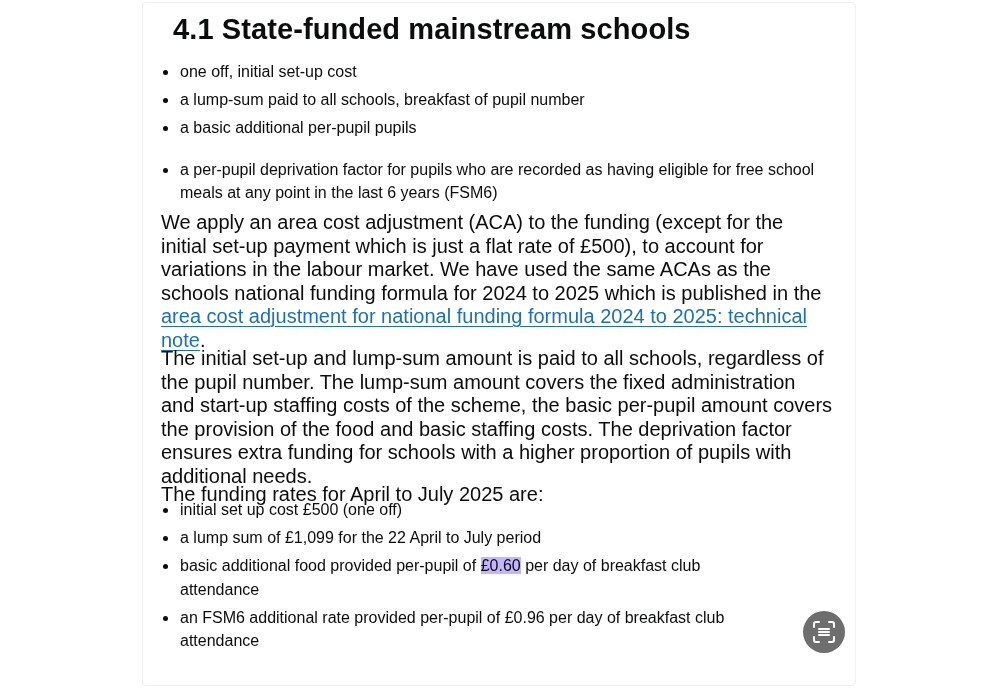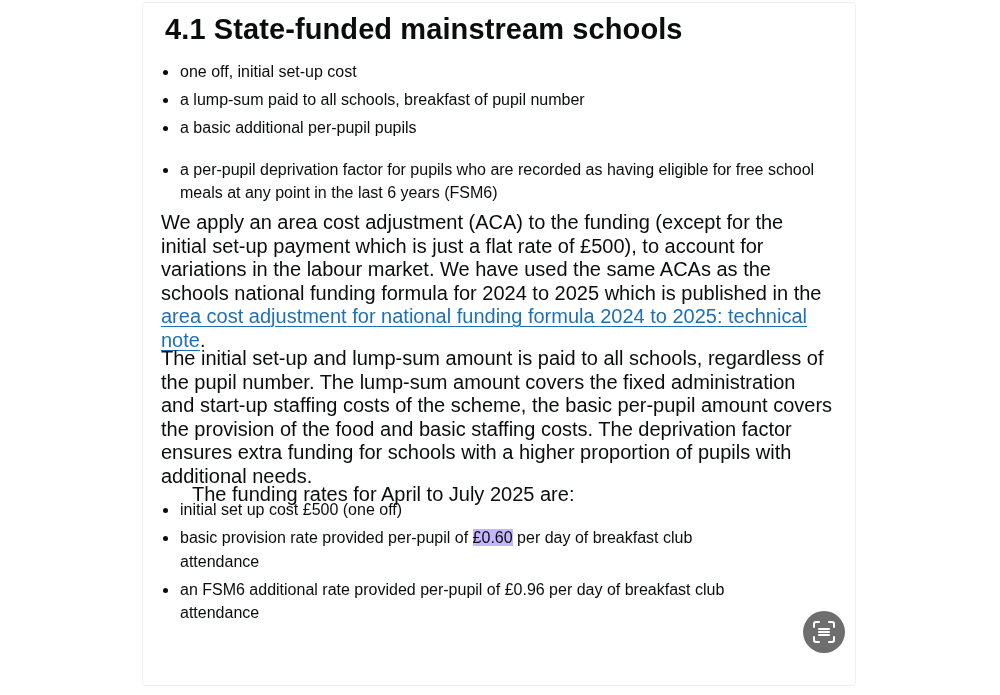--- a/index.html
+++ b/index.html
@@ -29,21 +29,21 @@
   .content {
     position: absolute;
     left: 18px;
     top: 0;
     width: 680px;
   }
   h2 {
     margin: 0;
     position: absolute;
     top: 8px;
-    left: 4px;
+    left: 12px;
     font-size: 29px;
     font-weight: bold;
     line-height: 36px;
     letter-spacing: 0.1px;
     white-space: nowrap;
     text-align: center;
   }
   ul {
     list-style: none;
     margin: 0;
@@ -112,25 +112,26 @@
       <li>one off, initial set-up cost</li>
       <li>a lump-sum paid to all schools, breakfast of pupil number</li>
       <li>a basic additional per-pupil pupils</li>
       <li style="padding-right:10px;margin-top:18px;">a per-pupil deprivation factor for pupils who are recorded as having eligible for free school meals at any point in the last 6 years (FSM6)</li>
     </ul>
 
     <p style="top:208px;"><span>We apply an area cost adjustment (ACA) to the funding (except for the initial set-up payment which is just a flat rate of £500), to account for variations in the labour market. We have used the same ACAs as the schools national funding formula for 2024 to 2025 which is published in the </span><a class="link" href="#">area cost adjustment for national funding formula 2024 to 2025: technical note</a><span>.</span></p>
 
     <p style="top:344px;">The initial set-up and lump-sum amount is paid to all schools, regardless of the pupil number. The lump-sum amount covers the fixed administration and start-up staffing costs of the scheme, the basic per-pupil amount covers the provision of the food and basic staffing costs. The deprivation factor ensures extra funding for schools with a higher proportion of pupils with additional needs.</p>
 
-    <p style="top:480px;margin-left:31px;">The funding rates for April to July 2025 are:</p>
+    <p style="top:480px;">The funding rates for April to July 2025 are:</p>
 
     <ul style="top:495px;">
       <li><span>initial set up cost £500 (one off)</span></li>
-      <li style="padding-right:100px;"><span>basic provision rate provided per-pupil of </span><span class="highlight">£0.60</span><span> per day of breakfast club attendance</span></li>
+      <li><span>a lump sum of £1,099 for the 22 April to July period</span></li>
+      <li style="padding-right:100px;"><span>basic additional food provided per-pupil of </span><span class="highlight">£0.60</span><span> per day of breakfast club attendance</span></li>
       <li style="padding-right:80px;"><span>an FSM6 additional rate provided per-pupil of £0.96 per day of breakfast club attendance</span></li>
     </ul>
 
   </div>
 </div>
 
 <div class="fab">
   <svg width="26" height="26" viewBox="0 0 26 26" fill="none" stroke="#ffffff" stroke-width="2" stroke-linecap="round">
     <path d="M3 8 V5 a2 2 0 0 1 2 -2 H8"></path>
     <path d="M18 3 H21 a2 2 0 0 1 2 2 V8"></path>

